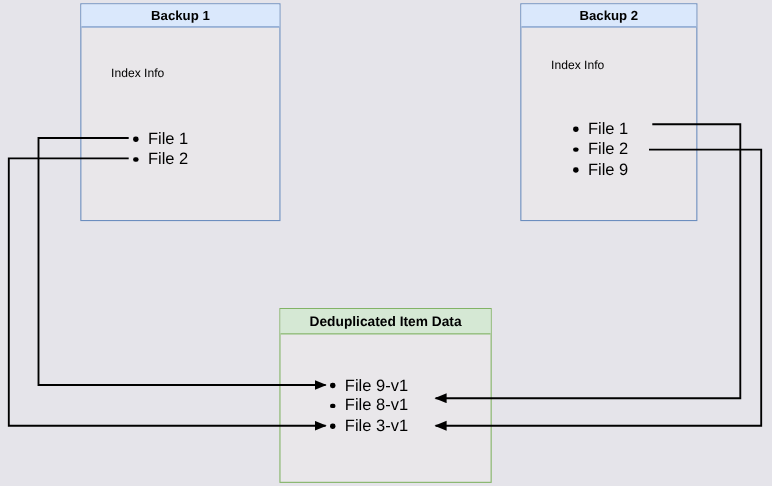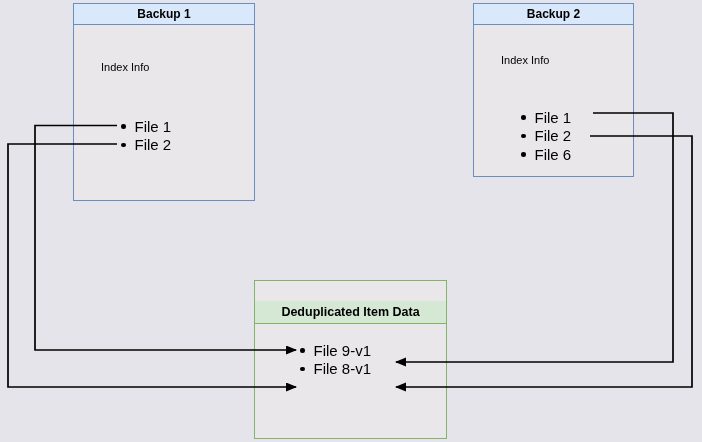--- a/index.html
+++ b/index.html
@@ -31,21 +31,21 @@
   .node.green{border-color:var(--green-border);}
   .node-header{
     box-sizing:border-box;
     width:100%;
     border-bottom:1px solid;
     text-align:center;
     font-weight:bold;
     font-size:12px;
   }
   .blue .node-header{background:var(--blue-fill);border-color:var(--blue-border);height:21px;line-height:21px;}
-  .green .node-header{background:var(--green-fill);border-color:var(--green-border);height:23px;line-height:23px;font-size:12.5px;margin-top:20px;}
+  .green .node-header{background:var(--green-fill);border-color:var(--green-border);height:23px;line-height:23px;font-size:12.5px;}
   .index-label{
     position:absolute;
     font-size:11px;
   }
   ul.file-list{
     position:absolute;
     margin:0;padding:0;
     list-style:none;
   }
   ul.file-list li{
@@ -57,21 +57,21 @@
     white-space:nowrap;
   }
   .dot{
     width:4.5px;height:4.5px;
     background:var(--line);
     border-radius:50%;
     flex:0 0 auto;
   }
   
   #backup1{left:73px;top:3px;width:182px;height:198px;}
-  #backup2{left:473px;top:3px;width:161px;height:174px;}
+  #backup2{left:473px;top:3px;width:161px;height:198px;}
   #dedup  {left:254px;top:280px;width:193px;height:159px;}
   #backup1 .index-label{left:27px;top:57px;}
   #backup2 .index-label{left:27px;top:50px;}
   #backup1 ul.file-list{left:47px;top:113px;}
   #backup2 ul.file-list{left:47px;top:104px;}
   #dedup   ul.file-list{left:45px;top:60px;}
   
   #connectors{
     position:absolute;left:0;top:0;
     width:702px;height:442px;
@@ -110,35 +110,39 @@
       <li>
         <span class="dot"></span>
         <span>File 1</span>
       </li>
       <li>
         <span class="dot"></span>
         <span>File 2</span>
       </li>
       <li>
         <span class="dot"></span>
-        <span>File 6</span>
+        <span>File 9</span>
       </li>
     </ul>
   </div>
 
   <div class="node green" id="dedup">
     <div class="node-header">Deduplicated Item Data</div>
     <ul class="file-list">
       <li>
         <span class="dot"></span>
         <span>File 9-v1</span>
       </li>
       <li>
         <span class="dot"></span>
         <span>File 8-v1</span>
+      </li>
+      <li>
+        <span class="dot"></span>
+        <span>File 3-v1</span>
       </li>
     </ul>
   </div>
 
   <svg id="connectors" viewBox="0 0 702 442" xmlns="http://www.w3.org/2000/svg">
     <defs>
       <marker id="arrow" markerUnits="userSpaceOnUse" markerWidth="12" markerHeight="10" refX="10" refY="4.5" orient="auto">
         <path d="M0,0 L11,4.5 L0,9 Z" fill="#000000"></path>
       </marker>
     </defs>

